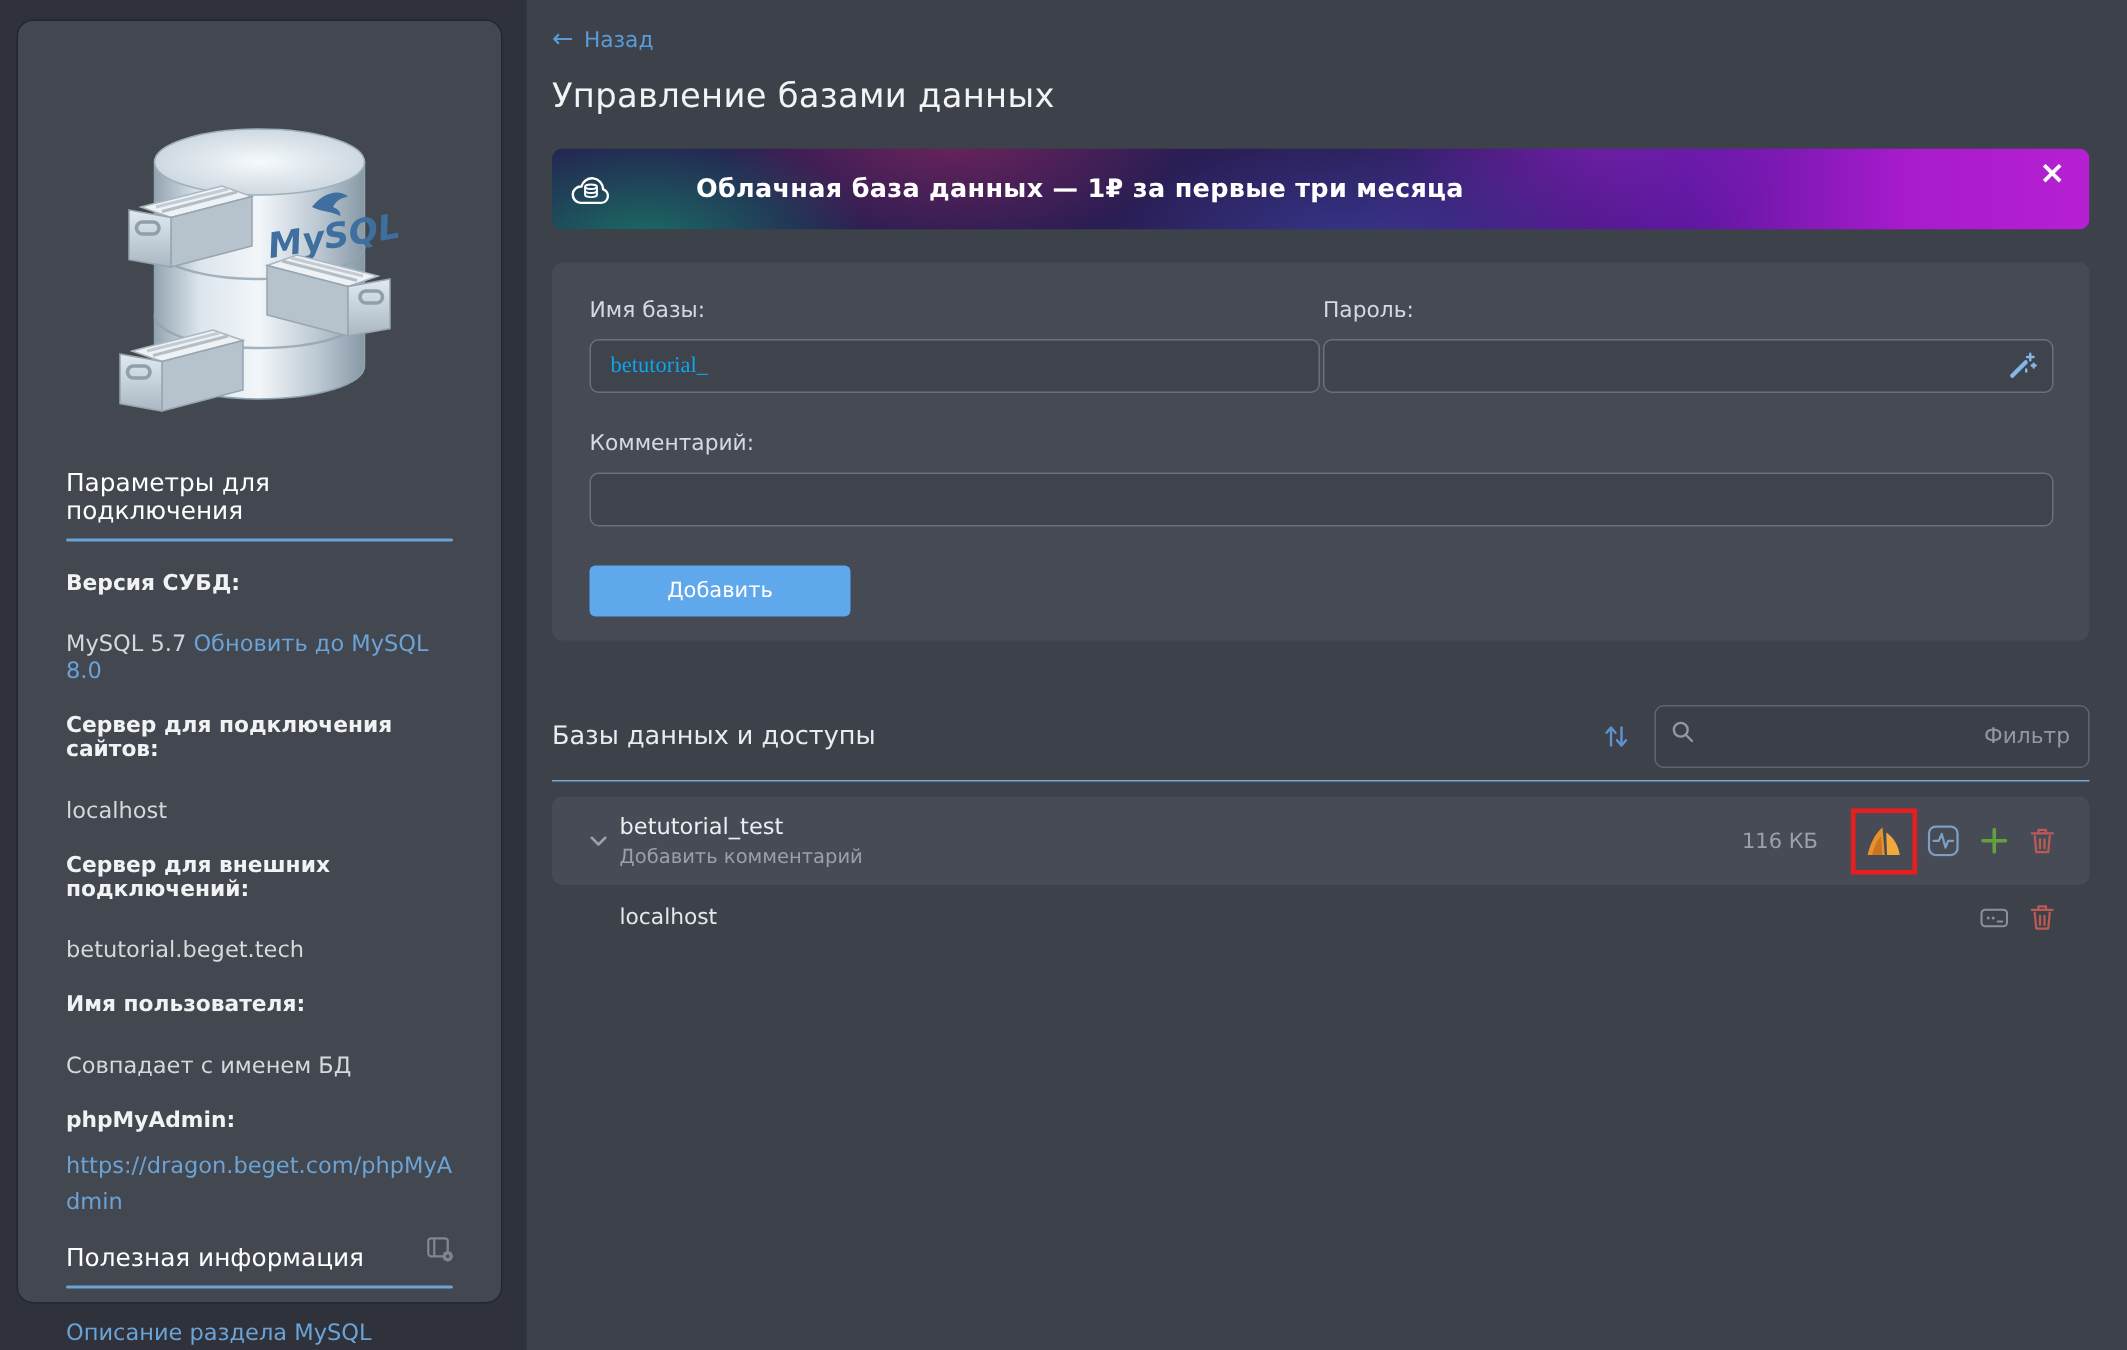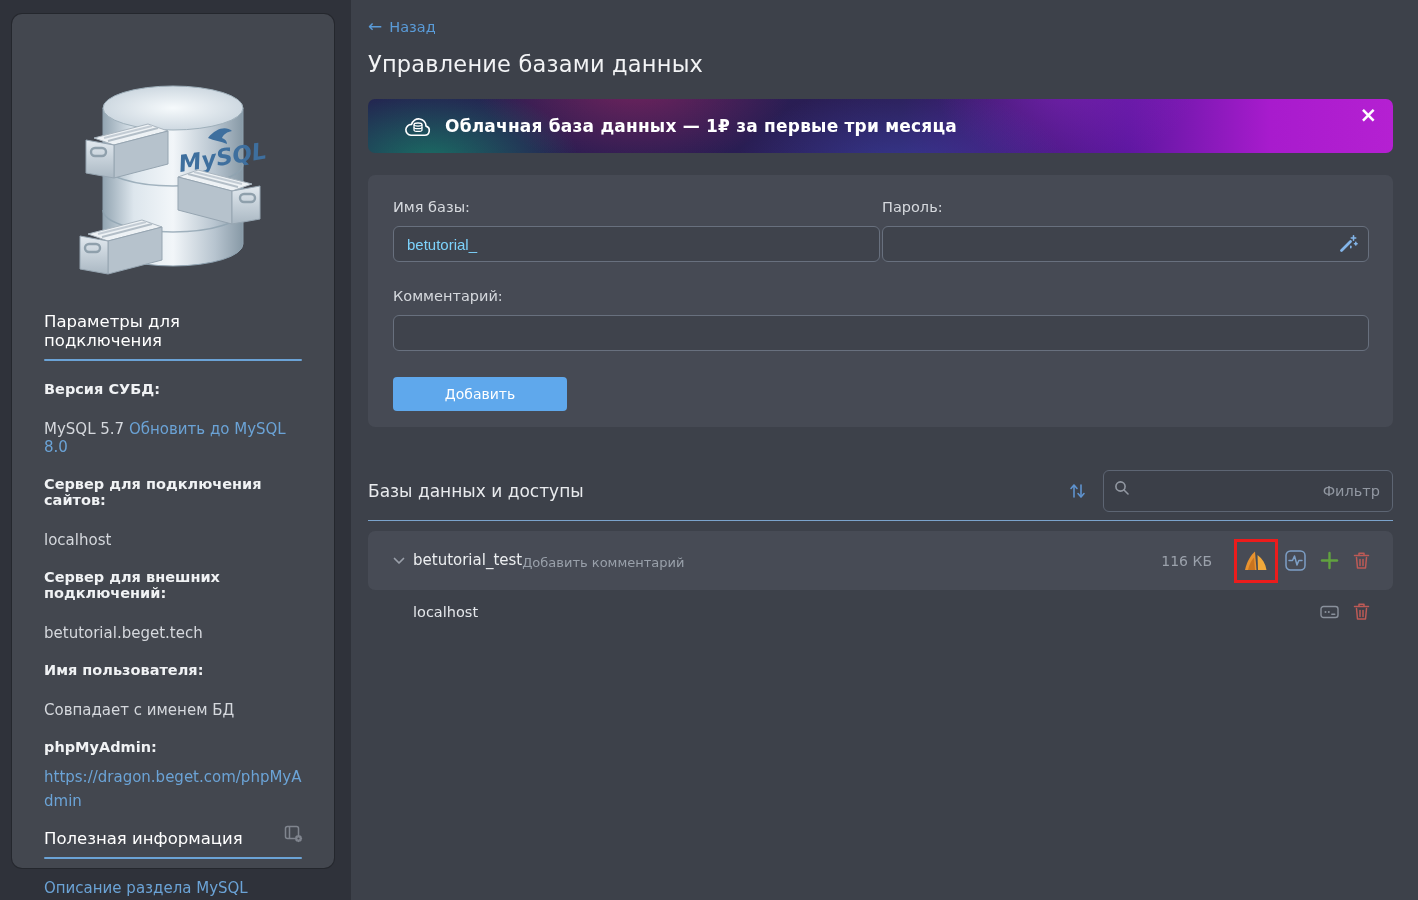--- a/index.html
+++ b/index.html
@@ -28,40 +28,41 @@
   .sidebar-settings { position:absolute; right:30px; bottom:22px; cursor:pointer; opacity:.85; }
   
   .main { position:absolute; left:368px; top:0; width:1025px; }
   .back-link { display:inline-flex; align-items:center; gap:7px; margin-top:18px;
     color:#5a9bd8; font-size:14.5px; text-decoration:none; cursor:pointer; }
   .back-arrow { font-size:17px; line-height:1; }
   .page-title { font-size:22.5px; font-weight:500; color:#f2f3f5; margin-top:16px; letter-spacing:.2px; }
   
   .banner {
     position:relative; margin-top:22px; height:54px; border-radius:7px; overflow:hidden;
-    display:flex; align-items:center; padding-left:36px;
+    display:flex; align-items:center; padding-left:12px;
     background:
       radial-gradient(230px 120px at 6% 115%, rgba(16,190,120,.50), transparent 65%),
       radial-gradient(260px 150px at 26% -40%, rgba(225,45,110,.42), transparent 62%),
       radial-gradient(280px 150px at 52% 140%, rgba(70,90,220,.45), transparent 60%),
       radial-gradient(220px 140px at 68% -30%, rgba(150,40,200,.45), transparent 60%),
       linear-gradient(90deg,#241c4e 0%,#2b1e55 52%,#5d17a0 74%,#a81bcd 88%,#b520d2 100%);
+    gap: 43px;
   }
   .banner-text { color:#ffffff; font-size:17px; font-weight:bold; margin-left:13px; letter-spacing:.2px; }
   .banner-close { position:absolute; right:16px; top:6px; color:#fff; font-size:21px;
     cursor:pointer; line-height:1; font-weight:bold; }
   
   .form-panel { margin-top:22px; background:#464a54; border-radius:7px; padding:24px 24px 16px 25px; }
   .form-row { display:flex; gap:2px; }
   .form-col { flex:1; }
   .field-label { font-size:14.5px; color:#d6d9de; margin-bottom:11px; }
   .text-input {
     width:100%; height:36px; background:#3f434c; border:1px solid #68707e; border-radius:6px;
-    color:#7dd3fc; font-size:15px; padding:0 13px; outline:none;
-    font-family:Liberation Sans, sans-serif;
+    color:#0ea5e9; font-size:15px; padding:0 13px; outline:none;
+    font-family:Liberation Serif, serif;
   }
   .password-wrap { position:relative; }
   .wand-btn { position:absolute; right:11px; top:8px; width:20px; height:20px; cursor:pointer; }
   .comment-block { margin-top:26px; }
   .checkbox-row { display:flex; align-items:center; margin-top:23px; cursor:pointer; }
   .checkbox {
     width:19px; height:19px; border-radius:4px; background:#4a97dd; position:relative; flex:0 0 19px;
   }
   .checkbox::after {
     content:""; position:absolute; left:6px; top:2.5px; width:5px; height:10px;
@@ -86,21 +87,21 @@
   }
   .filter-input::placeholder { color:#9298a2; }
   .filter-glass { position:absolute; left:11px; top:10px; }
   .list-divider { height:1px; background:#7ba3cc; margin-top:8px; }
   
   .db-row {
     margin-top:10px; height:59px; background:#474b55; border-radius:7px;
     display:flex; align-items:center; padding:0 23px 0 25px;
   }
   .chevron-btn { cursor:pointer; display:flex; align-items:center; margin-right:8px; }
-  .db-name-block { display:flex; }
+  .db-name-block { display:flex; flex-direction:column; }
   .db-name { font-size:15px; color:#eceef0; }
   .db-comment { font-size:13px; color:#99a0aa; margin-top:4px; cursor:pointer; }
   .db-size { margin-left:auto; font-size:14px; color:#9ba1ab; margin-right:22px; }
   .pma-highlight {
     width:44px; height:44px; border:3px solid #ec1c1c; display:flex; align-items:center;
     justify-content:center; margin-right:7px; flex:0 0 44px;
   }
   .row-icon-btn { cursor:pointer; display:flex; align-items:center; justify-content:center; }
   .gap14 { margin-left:14px; }
   

